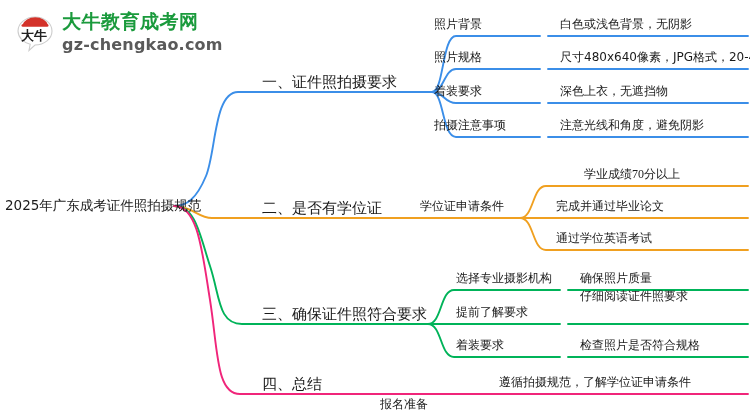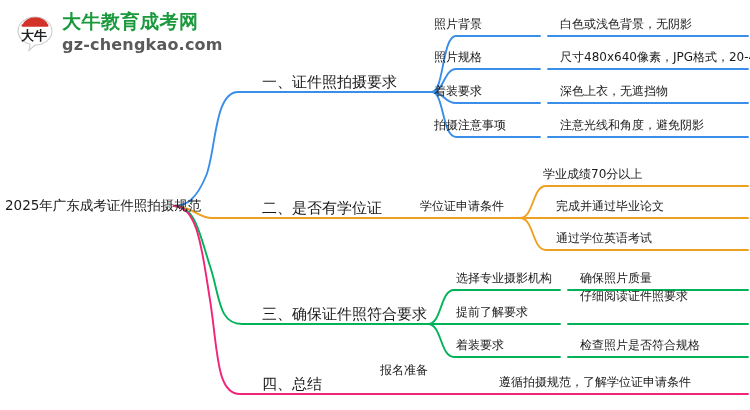--- a/index.html
+++ b/index.html
@@ -148,32 +148,32 @@
 
   <div class="node lvl3-node" style="left:434px; top:85px;">着装要求</div>
   <div class="node lvl4-node" style="left:560px; top:85px;">深色上衣，无遮挡物</div>
 
   <div class="node lvl3-node" style="left:434px; top:119px;">拍摄注意事项</div>
   <div class="node lvl4-node" style="left:560px; top:119px;">注意光线和角度，避免阴影</div>
 
   <div class="node lvl2-node" style="left:262px; top:200px;">二、是否有学位证</div>
   <div class="node lvl3-node" style="left:420px; top:200px;">学位证申请条件</div>
 
-  <div class="node lvl4-node" style="left:543px; top:168px;">学业成绩70分以上</div>
+  <div class="node lvl4-node" style="left:584px; top:168px;font-family:Liberation Serif, serif;">学业成绩70分以上</div>
   <div class="node lvl4-node" style="left:556px; top:200px;">完成并通过毕业论文</div>
   <div class="node lvl4-node" style="left:556px; top:232px;">通过学位英语考试</div>
 
   <div class="node lvl2-node" style="left:262px; top:306px;">三、确保证件照符合要求</div>
 
   <div class="node lvl3-node" style="left:456px; top:272px;">选择专业摄影机构</div>
   <div class="node lvl4-node" style="left:580px; top:272px;">确保照片质量</div>
 
   <div class="node lvl3-node" style="left:456px; top:306px;">提前了解要求</div>
   <div class="node lvl4-node" style="left:580px; top:290px;">仔细阅读证件照要求</div>
 
   <div class="node lvl3-node" style="left:456px; top:339px;">着装要求</div>
   <div class="node lvl4-node" style="left:580px; top:339px;">检查照片是否符合规格</div>
 
   <div class="node lvl2-node" style="left:262px; top:376px;">四、总结</div>
-  <div class="node lvl3-node" style="left:380px; top:364px;">报名准备</div>
+  <div class="node lvl3-node" style="left:380px; top:398px;">报名准备</div>
   <div class="node lvl4-node" style="left:484px; top:376px;margin-left:15px;">遵循拍摄规范，了解学位证申请条件</div>
 
 </div>
 
 </body></html>

